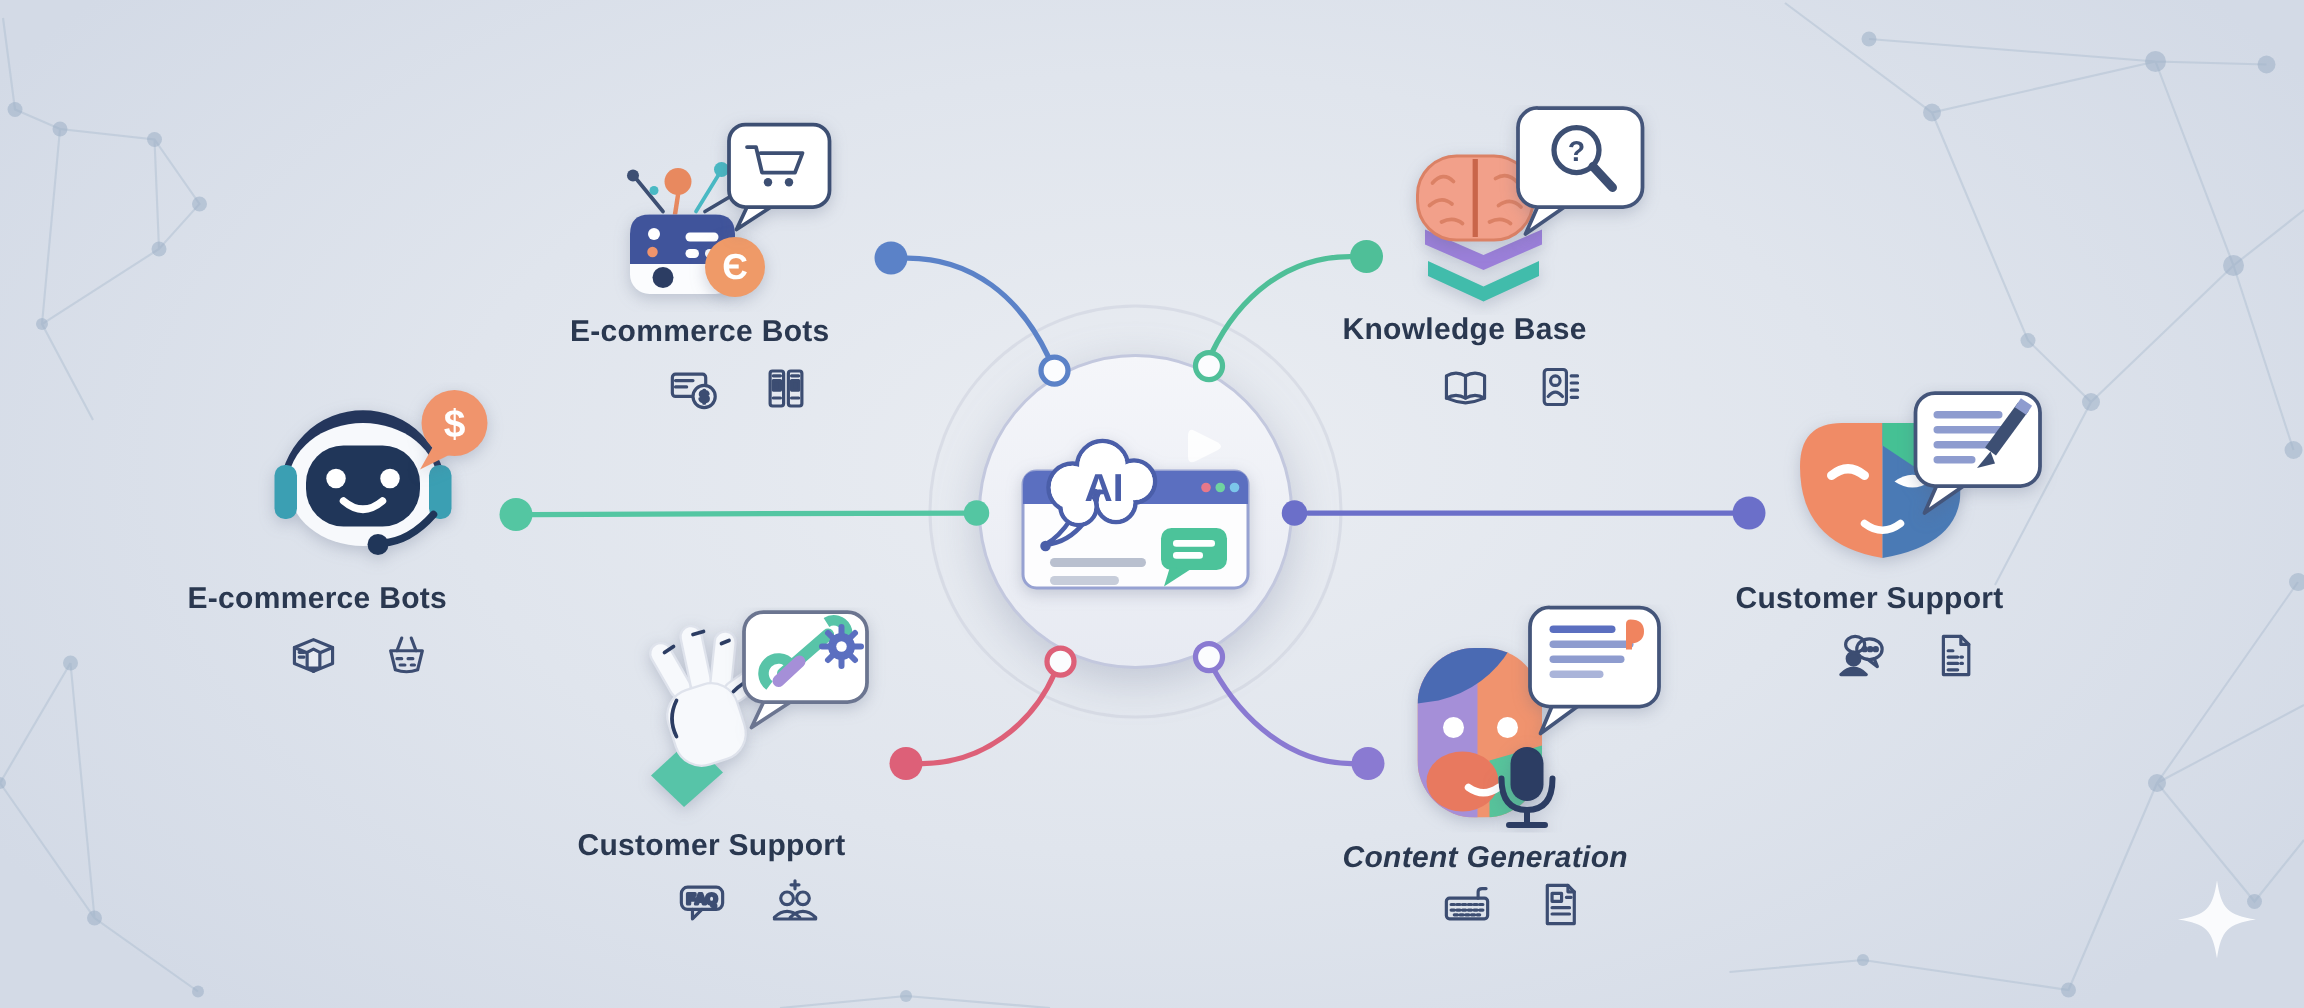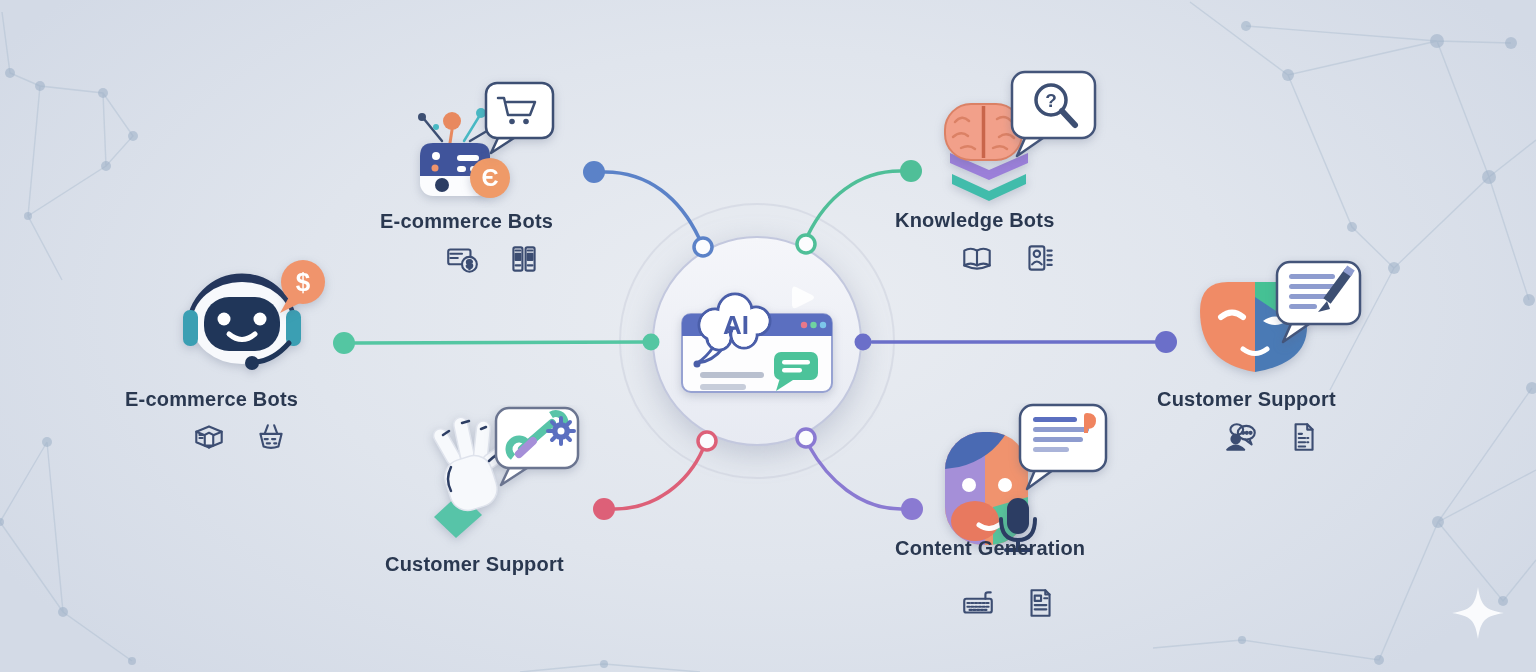--- a/index.html
+++ b/index.html
@@ -260,21 +260,21 @@
       </g>
 
       <g class="soft-shadow">
         <path d="M130,68 L122,86 L148,68 Z" fill="#ffffff" stroke="#44557a" stroke-width="2.5" stroke-linejoin="round"></path>
         <rect x="117" y="2" width="83" height="66" rx="13" fill="#ffffff" stroke="#44557a" stroke-width="2.5"></rect>
         <circle cx="156" cy="30" r="15" fill="none" stroke="#3d4f73" stroke-width="3.5"></circle>
         <path d="M167,41 L180,55" stroke="#3d4f73" stroke-width="6" stroke-linecap="round"></path>
         <text x="156" y="37" text-anchor="middle" font-family="Liberation Sans, sans-serif" font-size="19" font-weight="bold" fill="#3d4f73">?</text>
       </g>
     </svg>
-    <div class="node-label" style="top:137px;">Knowledge Bots</div>
+    <div class="node-label" style="top:137px;">Knowledge Base</div>
     <div class="icon-row" style="top:170px;">
       <svg class="mini-icon" viewBox="0 0 34 34" fill="none" stroke-width="2" stroke-linejoin="round" stroke-linecap="round">
         <path d="M5,10 Q11,6.5 17,10 Q23,6.5 29,10 L29,24 Q23,20.5 17,24 Q11,20.5 5,24 Z"></path>
         <path d="M17,10 L17,24"></path>
         <path d="M5,24 Q11,26.5 17,27 Q23,26.5 29,24"></path>
       </svg>
       <svg class="mini-icon" viewBox="0 0 34 34" fill="none" stroke-width="2" stroke-linejoin="round" stroke-linecap="round">
         <rect x="8" y="6" width="14" height="22" rx="2"></rect>
         <circle cx="15" cy="13" r="3"></circle>
         <path d="M10.5,23 Q15,17.5 19.5,23"></path>
@@ -369,20 +369,34 @@
         <g>
           <circle cx="176" cy="26" r="9" fill="#5b6fc0"></circle>
           <g stroke="#5b6fc0" stroke-width="4" stroke-linecap="round">
             <path d="M176,13 L176,39 M163,26 L189,26 M167,17 L185,35 M167,35 L185,17"></path>
           </g>
           <circle cx="176" cy="26" r="3.5" fill="#ffffff"></circle>
         </g>
       </g>
     </svg>
     <div class="node-label" style="top:146px;">Customer Support</div>
+    <div class="icon-row" style="top:178px;">
+      <svg class="mini-icon" viewBox="0 0 34 34" fill="none" stroke-width="2" stroke-linejoin="round" stroke-linecap="round">
+        <rect x="4" y="8" width="26" height="14" rx="4"></rect>
+        <path d="M11,22 L11,28 L17,22"></path>
+        <text x="17" y="18.5" text-anchor="middle" font-family="Liberation Sans, sans-serif" font-size="9.5" font-weight="bold" fill="#3c4d72" stroke="none">FAQ</text>
+      </svg>
+      <svg class="mini-icon" viewBox="0 0 34 34" fill="none" stroke-width="2" stroke-linejoin="round" stroke-linecap="round">
+        <circle cx="12" cy="15" r="4"></circle>
+        <circle cx="22" cy="15" r="4"></circle>
+        <path d="M4,27 Q12,19.5 20,27"></path>
+        <path d="M14,27 Q22,19.5 30,27 L30,28 L4,28"></path>
+        <path d="M17,4 L17,9 M14.5,6.5 L19.5,6.5"></path>
+      </svg>
+    </div>
   </div>
 
   <div class="node" style="left:895px;top:403px;width:228px;height:222px;">
     <svg class="illo" width="228" height="152">
       <defs>
         <clipPath id="faceClip">
             <rect x="50" y="29" width="83" height="113" rx="38"></rect>
           </clipPath>
       </defs>
       <g class="soft-shadow">
@@ -409,21 +423,21 @@
         <rect x="125" y="2" width="86" height="66" rx="13" fill="#ffffff" stroke="#44557a" stroke-width="2.5"></rect>
         <g fill="#5b6fc0">
           <rect x="138" y="14" width="44" height="5" rx="2.5"></rect>
           <rect x="138" y="24" width="56" height="5" rx="2.5" fill="#8e9ccf"></rect>
           <rect x="138" y="34" width="50" height="5" rx="2.5" fill="#8e9ccf"></rect>
           <rect x="138" y="44" width="36" height="5" rx="2.5" fill="#aab4d9"></rect>
         </g>
         <path d="M192,10 Q201,10 201,18 Q201,25 193,26 L193,30 L189,30 L189,13 Q189,10 192,10 Z" fill="#f0845f"></path>
       </g>
     </svg>
-    <div class="node-label" style="top:132px;">Content Generation</div>
+    <div class="node-label" style="top:156px;font-style:italic;">Content Generation</div>
     <div class="icon-row" style="top:182px;">
       <svg class="mini-icon" viewBox="0 0 34 34" fill="none" stroke-width="2" stroke-linejoin="round" stroke-linecap="round">
         <rect x="4" y="13" width="26" height="13" rx="2"></rect>
         <path d="M7,17 h20 M7,20.5 h20 M9,23.5 h16" stroke-dasharray="2 1.6"></path>
         <path d="M24,13 L24,9 Q24,7 26.5,7 L29,7"></path>
       </svg>
       <svg class="mini-icon" viewBox="0 0 34 34" fill="none" stroke-width="2" stroke-linejoin="round" stroke-linecap="round">
         <path d="M9,5 L22,5 L26,9 L26,29 L9,29 Z"></path>
         <path d="M22,5 L22,9 L26,9"></path>
         <rect x="12" y="10" width="6" height="5"></rect>

